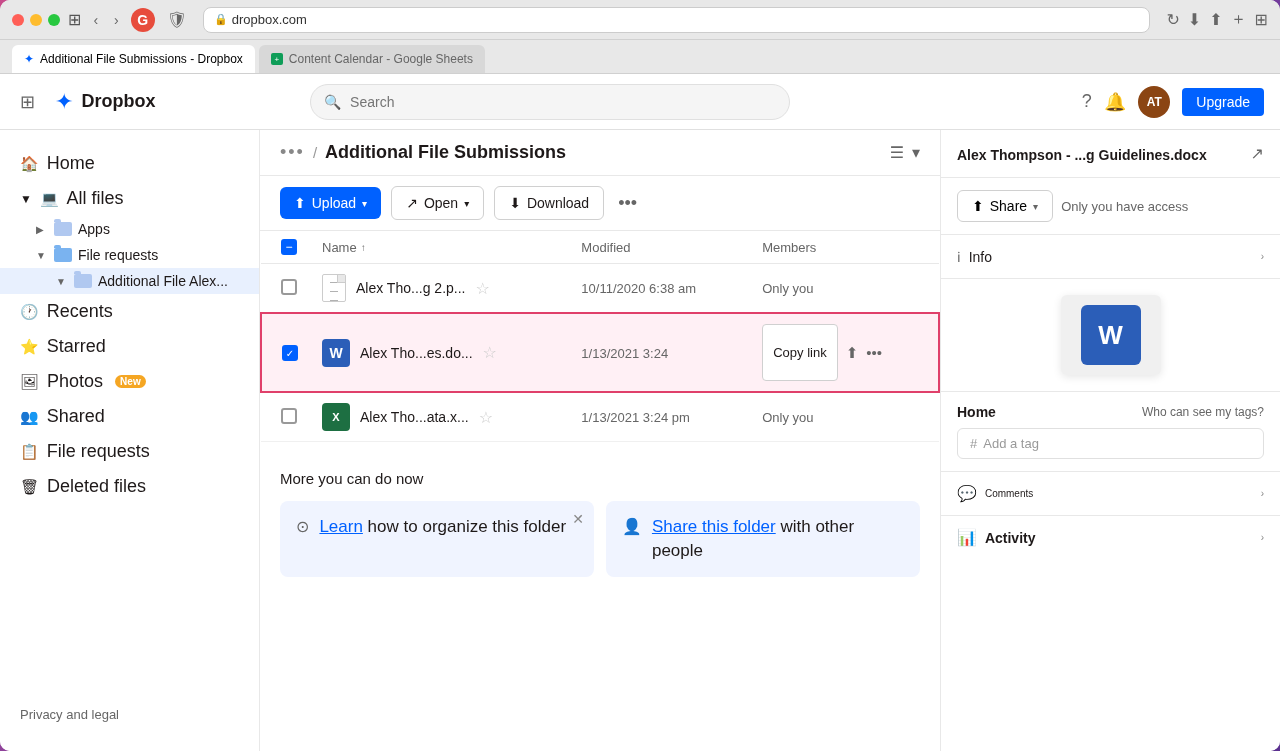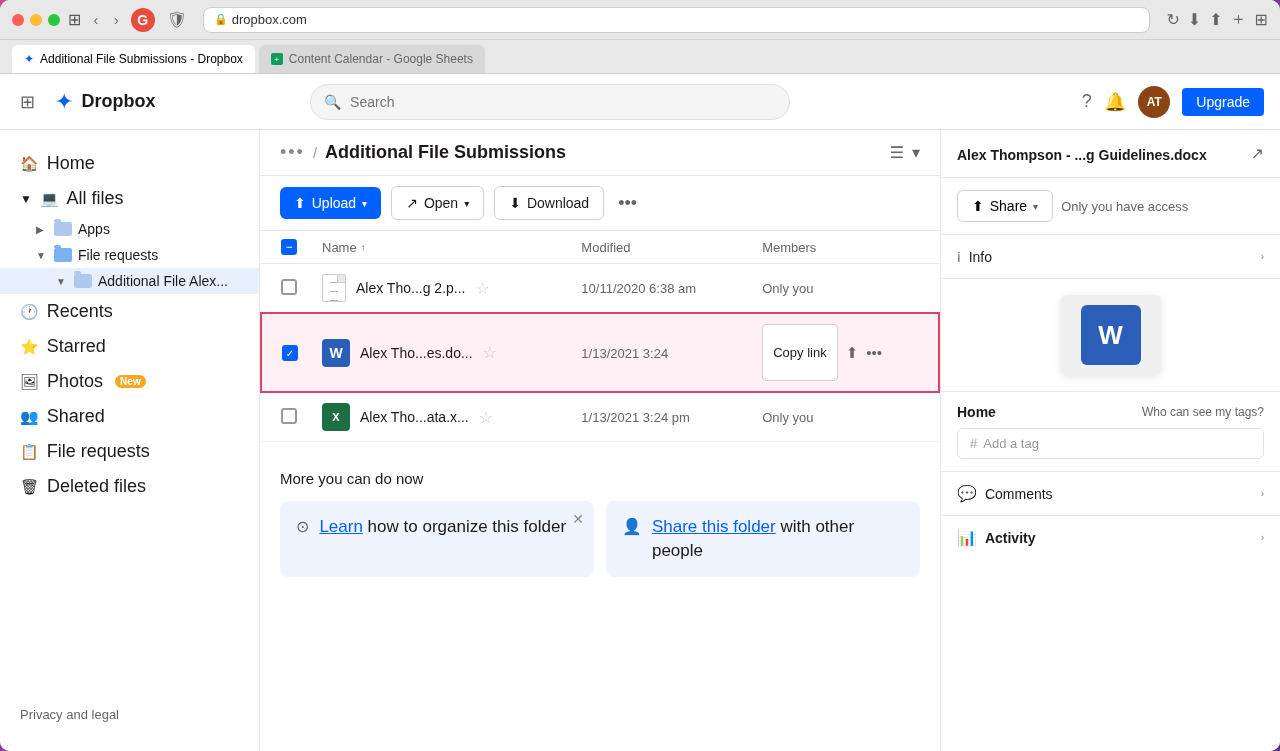--- a/index.html
+++ b/index.html
@@ -137,21 +137,21 @@
     .tags-section { padding: 12px 16px; border-bottom: 1px solid #e8e8e8; }
     .tags-header { display: flex; align-items: center; justify-content: space-between; margin-bottom: 8px; }
     .tags-label { font-size: 14px; font-weight: 600; color: #1e1919; }
     .tags-who-label { font-size: 12px; color: #666; cursor: pointer; }
     .tags-input { width: 100%; background: white; border: 1px solid #e0e0e0; border-radius: 6px; padding: 7px 12px; font-size: 13px; color: #999; outline: none; display: flex; align-items: center; gap: 6px; }
     .tags-hash { color: #999; }
 
     
     .comments-section { padding: 12px 16px; border-bottom: 1px solid #e8e8e8; display: flex; align-items: center; gap: 8px; cursor: pointer; }
     .comments-icon { color: #666; font-size: 16px; }
-    .comments-label { font-size: 14px; color: #1e1919; font-weight: 500; }
+    .comments-label { font-size: 10px; color: #1e1919; font-weight: 500; }
 
     
     .activity-section { padding: 12px 16px; display: flex; align-items: center; gap: 8px; cursor: pointer; }
     .activity-icon { color: #666; font-size: 16px; }
     .activity-label { font-size: 14px; color: #1e1919; font-weight: 700; }
     .panel-chevron { font-size: 10px; color: #888; margin-left: auto; }
   </style>
 </head>
 <body>
 

